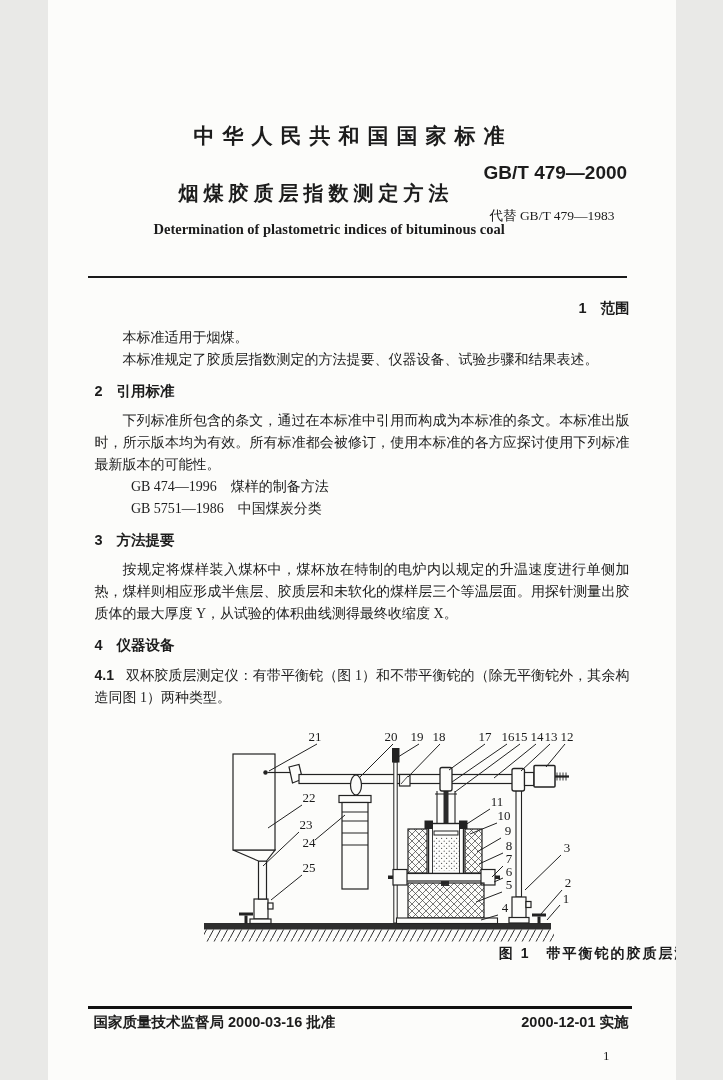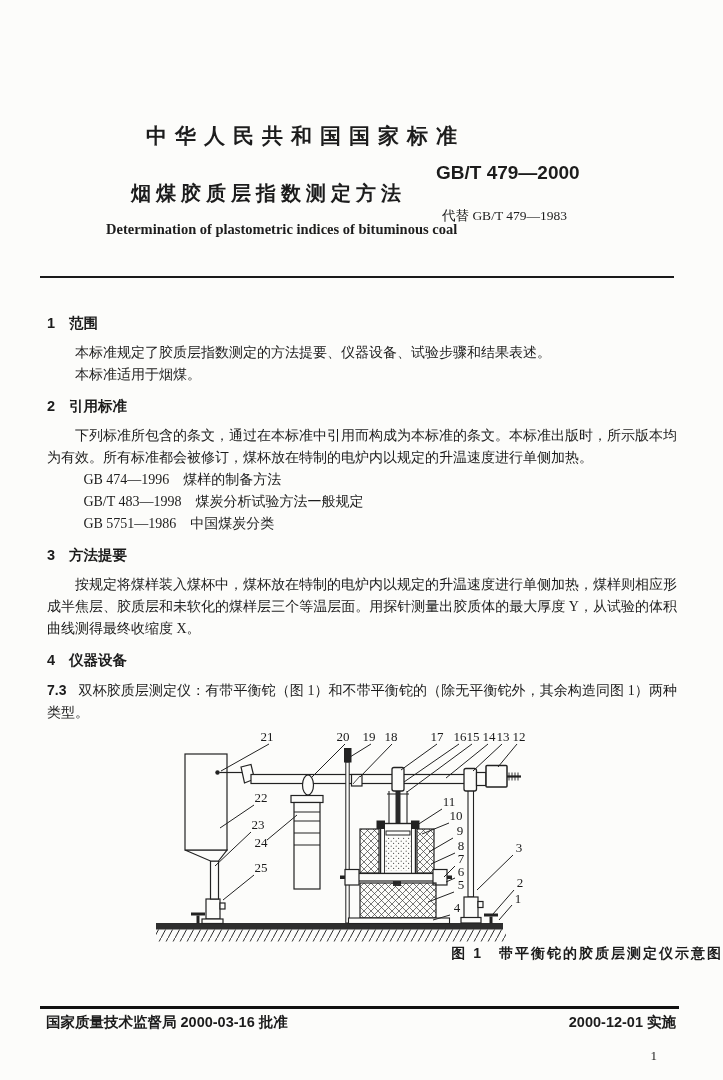--- a/index.html
+++ b/index.html
@@ -1,31 +1,31 @@
 <!DOCTYPE html>
 <html><head>
 <meta charset="utf-8">
 <style>
   html,body{margin:0;padding:0;background:#e9e9e7;}
-  .page{position:relative;width:723px;height:1080px;margin:0 auto;background:#fcfcfa;
+  .page{position:relative;width:628px;height:1080px;margin:0 auto;background:#fcfcfa;
         overflow:hidden;color:#1c1c1c;font-family:"Liberation Serif","DejaVu Serif",serif;}
   
   .hd-series{position:absolute;left:146px;top:122px;font-family:"Liberation Sans","DejaVu Sans",sans-serif;
              font-weight:bold;font-size:21px;letter-spacing:8px;white-space:nowrap;}
   .hd-code{position:absolute;left:436px;top:162px;font-family:"Liberation Sans","DejaVu Sans",sans-serif;
            font-weight:bold;font-size:19px;white-space:nowrap;text-align:center;}
   .hd-title-cn{position:absolute;left:131px;top:180px;font-family:"Liberation Sans","DejaVu Sans",sans-serif;
                font-weight:bold;font-size:20px;letter-spacing:5px;white-space:nowrap;}
   .hd-supersedes{position:absolute;left:442px;top:207px;font-size:13.5px;white-space:nowrap;}
   .hd-title-en{position:absolute;left:106px;top:221px;font-weight:bold;font-size:14.5px;white-space:nowrap;}
   .hd-rule{position:absolute;left:40px;right:49px;top:276px;height:2px;background:#1a1a1a;}
   
   .content{position:absolute;left:47px;right:46px;top:294px;font-size:14px;}
   h3.sec{font-family:"Liberation Sans","DejaVu Sans",sans-serif;font-size:14.5px;margin:11px 0 9px;}
-  h3.sec:first-child{margin-top:20px;}
+  h3.sec:first-child{margin-top:5px;text-align:right;}
   h3.sec .no{margin-right:14px;}
   .content p{margin:0;line-height:22px;text-indent:2em;text-align:justify;}
   .refs p{text-indent:2.6em;text-align:left;}
   p.clause{text-indent:0;text-align:justify;}
   p.clause .cno{font-family:"Liberation Sans","DejaVu Sans",sans-serif;font-weight:bold;margin-right:12px;}
   
   .figure-block{position:absolute;left:0;top:716px;width:723px;text-align:center;}
   svg.fig{display:block;margin-left:150px;}
   .fig-num{font-family:"Liberation Serif","DejaVu Serif",serif;font-size:13px;fill:#1a1a1a;}
   .legend{font-size:12.5px;line-height:15px;}
@@ -48,43 +48,42 @@
   <div class="hd-code">GB/T 479—2000</div>
   <div class="hd-title-cn">烟煤胶质层指数测定方法</div>
   <div class="hd-supersedes">代替 GB/T 479—1983</div>
   <div class="hd-title-en">Determination of plastometric indices of bituminous coal</div>
   <div class="hd-rule"></div>
 
   <div class="content">
     <h3 class="sec">
       <span class="no">1</span><span>范围</span>
     </h3>
+    <p>本标准适用于烟煤。</p>
     <p>本标准规定了胶质层指数测定的方法提要、仪器设备、试验步骤和结果表述。</p>
-    <p>本标准适用于烟煤。</p>
 
     <h3 class="sec">
       <span class="no">2</span><span>引用标准</span>
     </h3>
-    <p>下列标准所包含的条文，通过在本标准中引用而构成为本标准的条文。本标准出版时，所示版本均为有效。所有标准都会被修订，煤杯放在特制的电炉内以规定的升温速度进行单侧加热。</p>
+    <p>下列标准所包含的条文，通过在本标准中引用而构成为本标准的条文。本标准出版时，所示版本均为有效。所有标准都会被修订，使用本标准的各方应探讨使用下列标准最新版本的可能性。</p>
     <div class="refs">
       <p>GB 474—1996　煤样的制备方法</p>
-      <p>GB/T 483—1998　煤炭分析试验方法一般规定</p>
       <p>GB 5751—1986　中国煤炭分类</p>
     </div>
 
     <h3 class="sec">
       <span class="no">3</span><span>方法提要</span>
     </h3>
     <p>按规定将煤样装入煤杯中，煤杯放在特制的电炉内以规定的升温速度进行单侧加热，煤样则相应形成半焦层、胶质层和未软化的煤样层三个等温层面。用探针测量出胶质体的最大厚度 Y，从试验的体积曲线测得最终收缩度 X。</p>
 
     <h3 class="sec">
       <span class="no">4</span><span>仪器设备</span>
     </h3>
     <p class="clause">
-      <span class="cno">7.3</span><span>双杯胶质层测定仪：有带平衡铊（图 1）和不带平衡铊的（除无平衡铊外，其余构造同图 1）两种类型。</span>
+      <span class="cno">4.1</span><span>双杯胶质层测定仪：有带平衡铊（图 1）和不带平衡铊的（除无平衡铊外，其余构造同图 1）两种类型。</span>
     </p>
   </div>
 
   <div class="figure-block">
     <svg class="fig" width="385" height="226" viewBox="150 701 385 226" xmlns="http://www.w3.org/2000/svg">
       <defs>
         <pattern id="xh" patternUnits="userSpaceOnUse" width="7" height="7">
           <path d="M0,0 L7,7 M7,0 L0,7" stroke="#3d3d3d" stroke-width="0.7" fill="none"></path>
         </pattern>
         <pattern id="gr" patternUnits="userSpaceOnUse" width="7" height="13">

